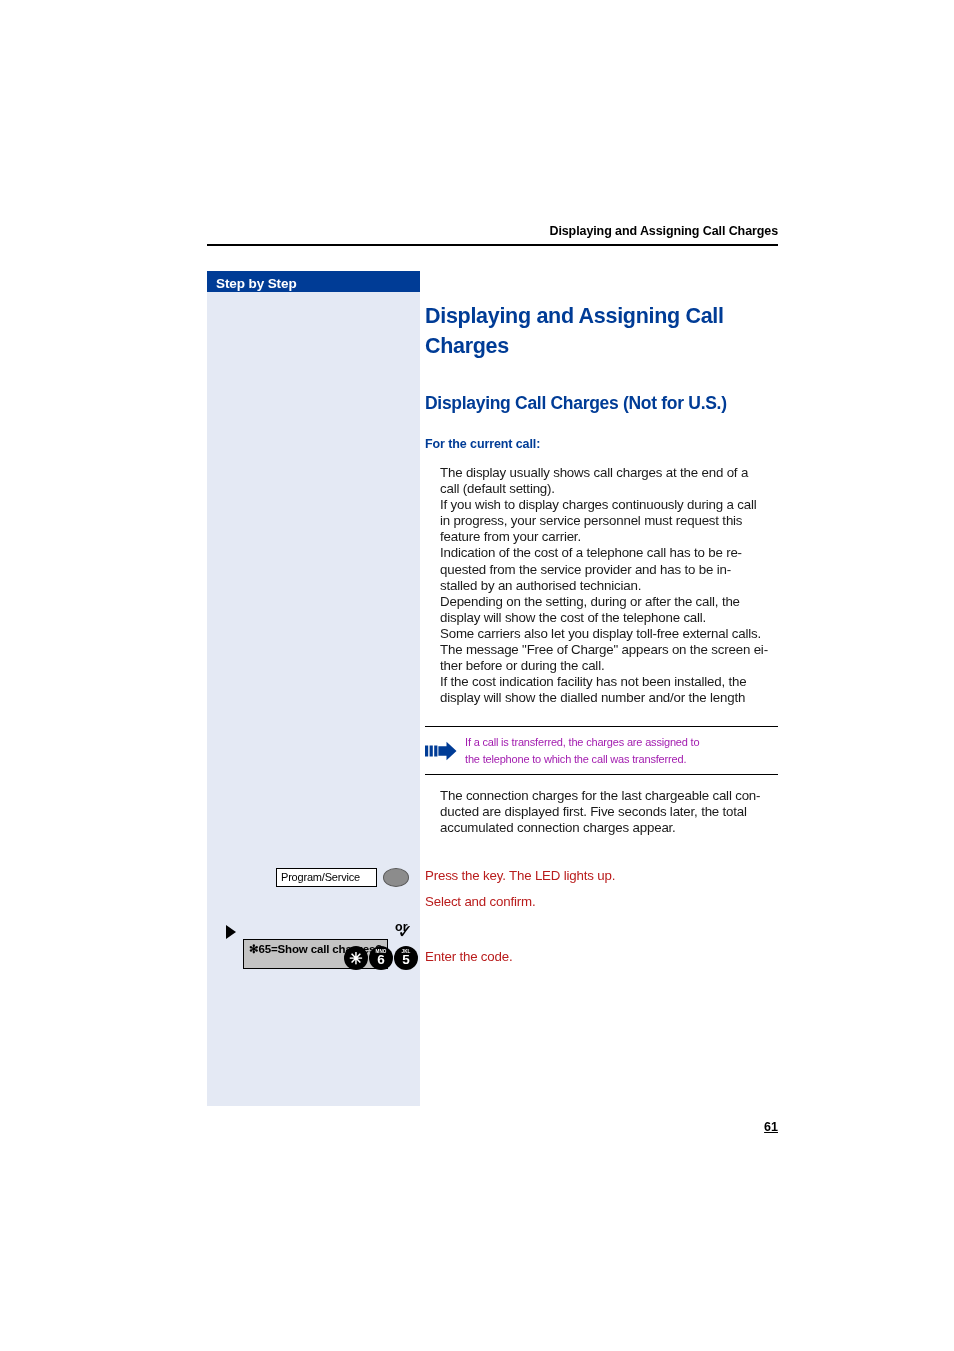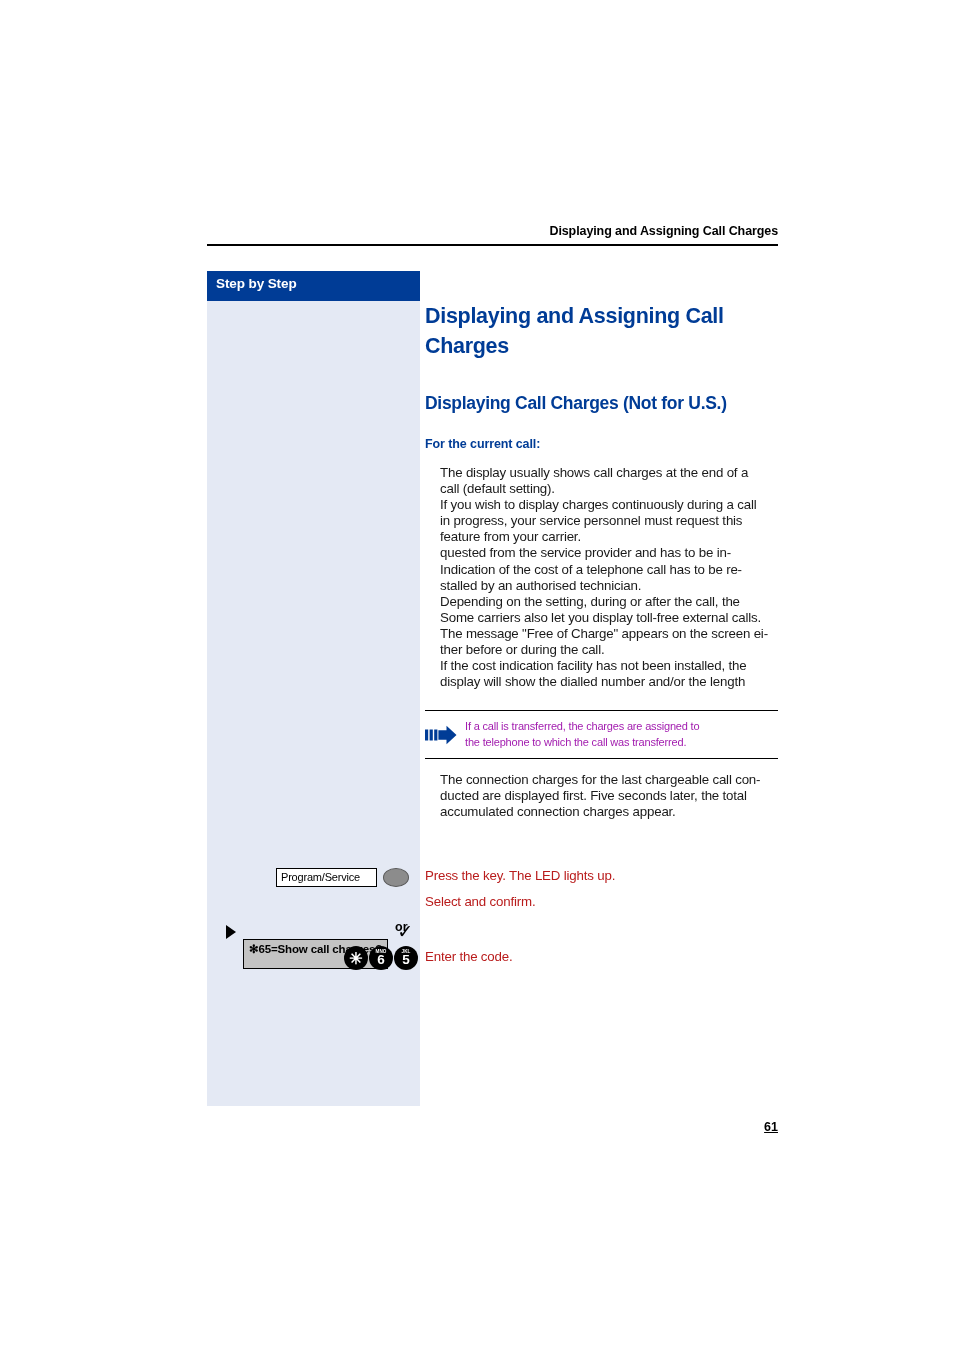--- a/index.html
+++ b/index.html
@@ -52,21 +52,21 @@
     top: 271px;
     width: 213px;
     height: 835px;
     background: #e4e9f4;
   }
   .sidebar-title-bar {
     position: absolute;
     left: 0;
     top: 0;
     width: 213px;
-    height: 30px;
+    height: 21px;
     background: #003c96;
   }
   .sidebar-title-bar span {
     position: absolute;
     left: 9px;
     top: 5px;
     font-size: 13.5px;
     font-weight: bold;
     color: #ffffff;
     letter-spacing: -0.1px;
@@ -293,24 +293,25 @@
     <h2 class="doc-subtitle">Displaying Call Charges (Not for U.S.)</h2>
 
     <h3 class="doc-h3">For the current call:</h3>
 
     <p class="body-text">
         <span class="ln">The display usually shows call charges at the end of a</span>
         <span class="ln">call (default setting).</span>
         <span class="ln">If you wish to display charges continuously during a call</span>
         <span class="ln">in progress, your service personnel must request this</span>
         <span class="ln">feature from your carrier.</span>
+        <span class="ln">Indication of the cost of a telephone call has to be re-</span>
         <span class="ln">quested from the service provider and has to be in-</span>
-        <span class="ln">Indication of the cost of a telephone call has to be re-</span>
         <span class="ln">stalled by an authorised technician.</span>
         <span class="ln">Depending on the setting, during or after the call, the</span>
+        <span class="ln">display will show the cost of the telephone call.</span>
         <span class="ln">Some carriers also let you display toll-free external calls.</span>
         <span class="ln">The message "Free of Charge" appears on the screen ei-</span>
         <span class="ln">ther before or during the call.</span>
         <span class="ln">If the cost indication facility has not been installed, the</span>
         <span class="ln">display will show the dialled number and/or the length</span>
       </p>
 
     <div class="note-block">
       <div class="note-icon">
         <svg width="34" height="20" viewBox="0 0 34 20" aria-hidden="true">

